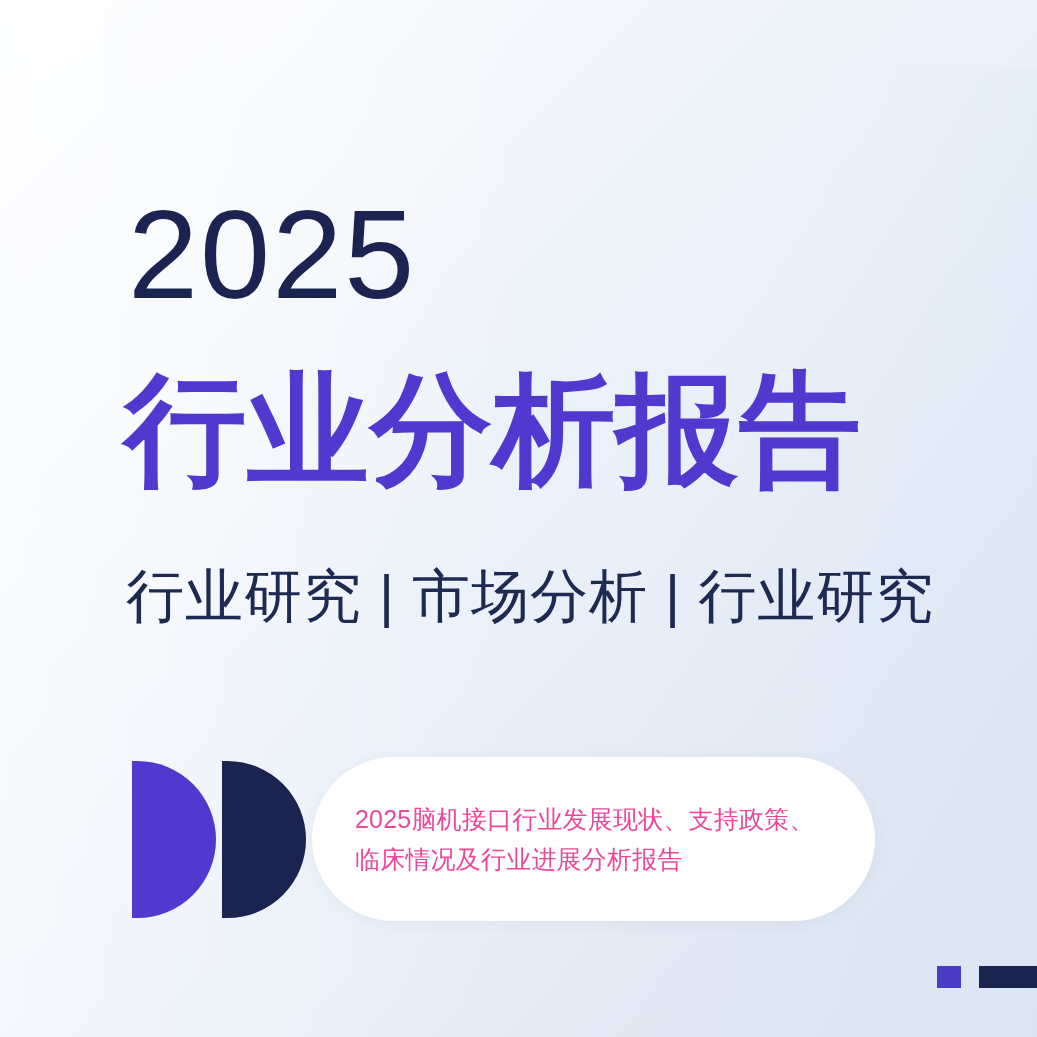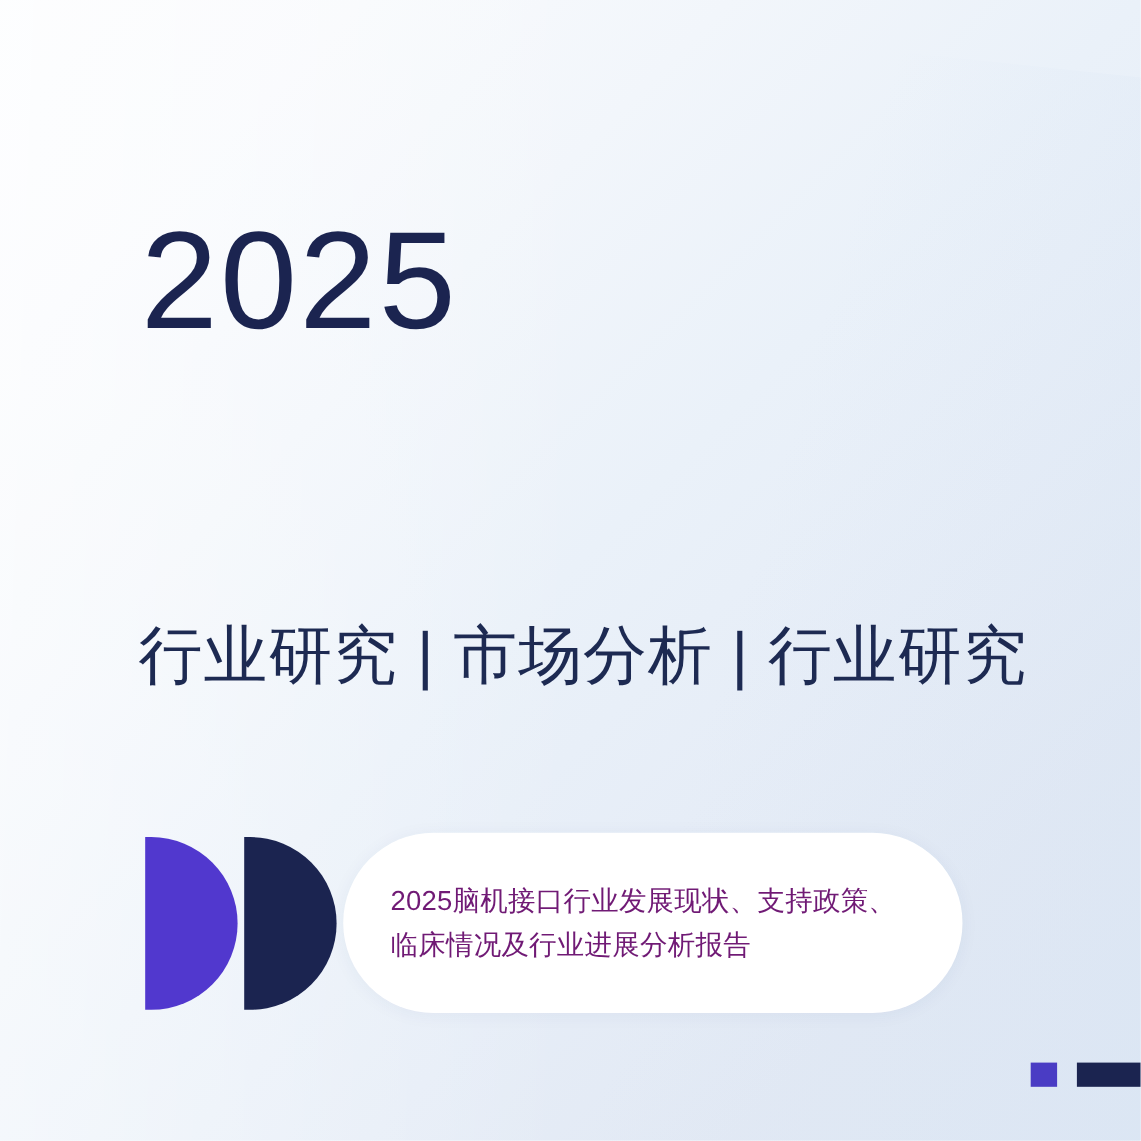--- a/index.html
+++ b/index.html
@@ -132,21 +132,21 @@
     border-radius: 82px;
     box-shadow: 0 2px 16px rgba(40,60,110,0.05);
     display: flex;
     align-items: center;
   }
   .card-text {
     margin-left: 43px;
     margin-right: 40px;
     font-size: 25px;
     line-height: 1.62;
-    color: #701a75;
+    color: #ec4899;
     font-weight: 400;
     letter-spacing: 0.2px;
   }
 
   
   .mark-square {
     position: absolute;
     left: 937px;
     top: 966px;
     width: 24px;
@@ -162,20 +162,21 @@
     background: #1b2450;
   }
 </style>
 </head>
 <body>
 
 <div id="cover">
 
   <div class="year layer">2025</div>
 
+  <div class="main-title layer">行业分析报告</div>
 
   <div class="subtitle layer">
     <span>行业研究</span>
     <span class="sep">|</span>
     <span>市场分析</span>
     <span class="sep">|</span>
     <span>行业研究</span>
   </div>
 
   <div class="logo layer">

